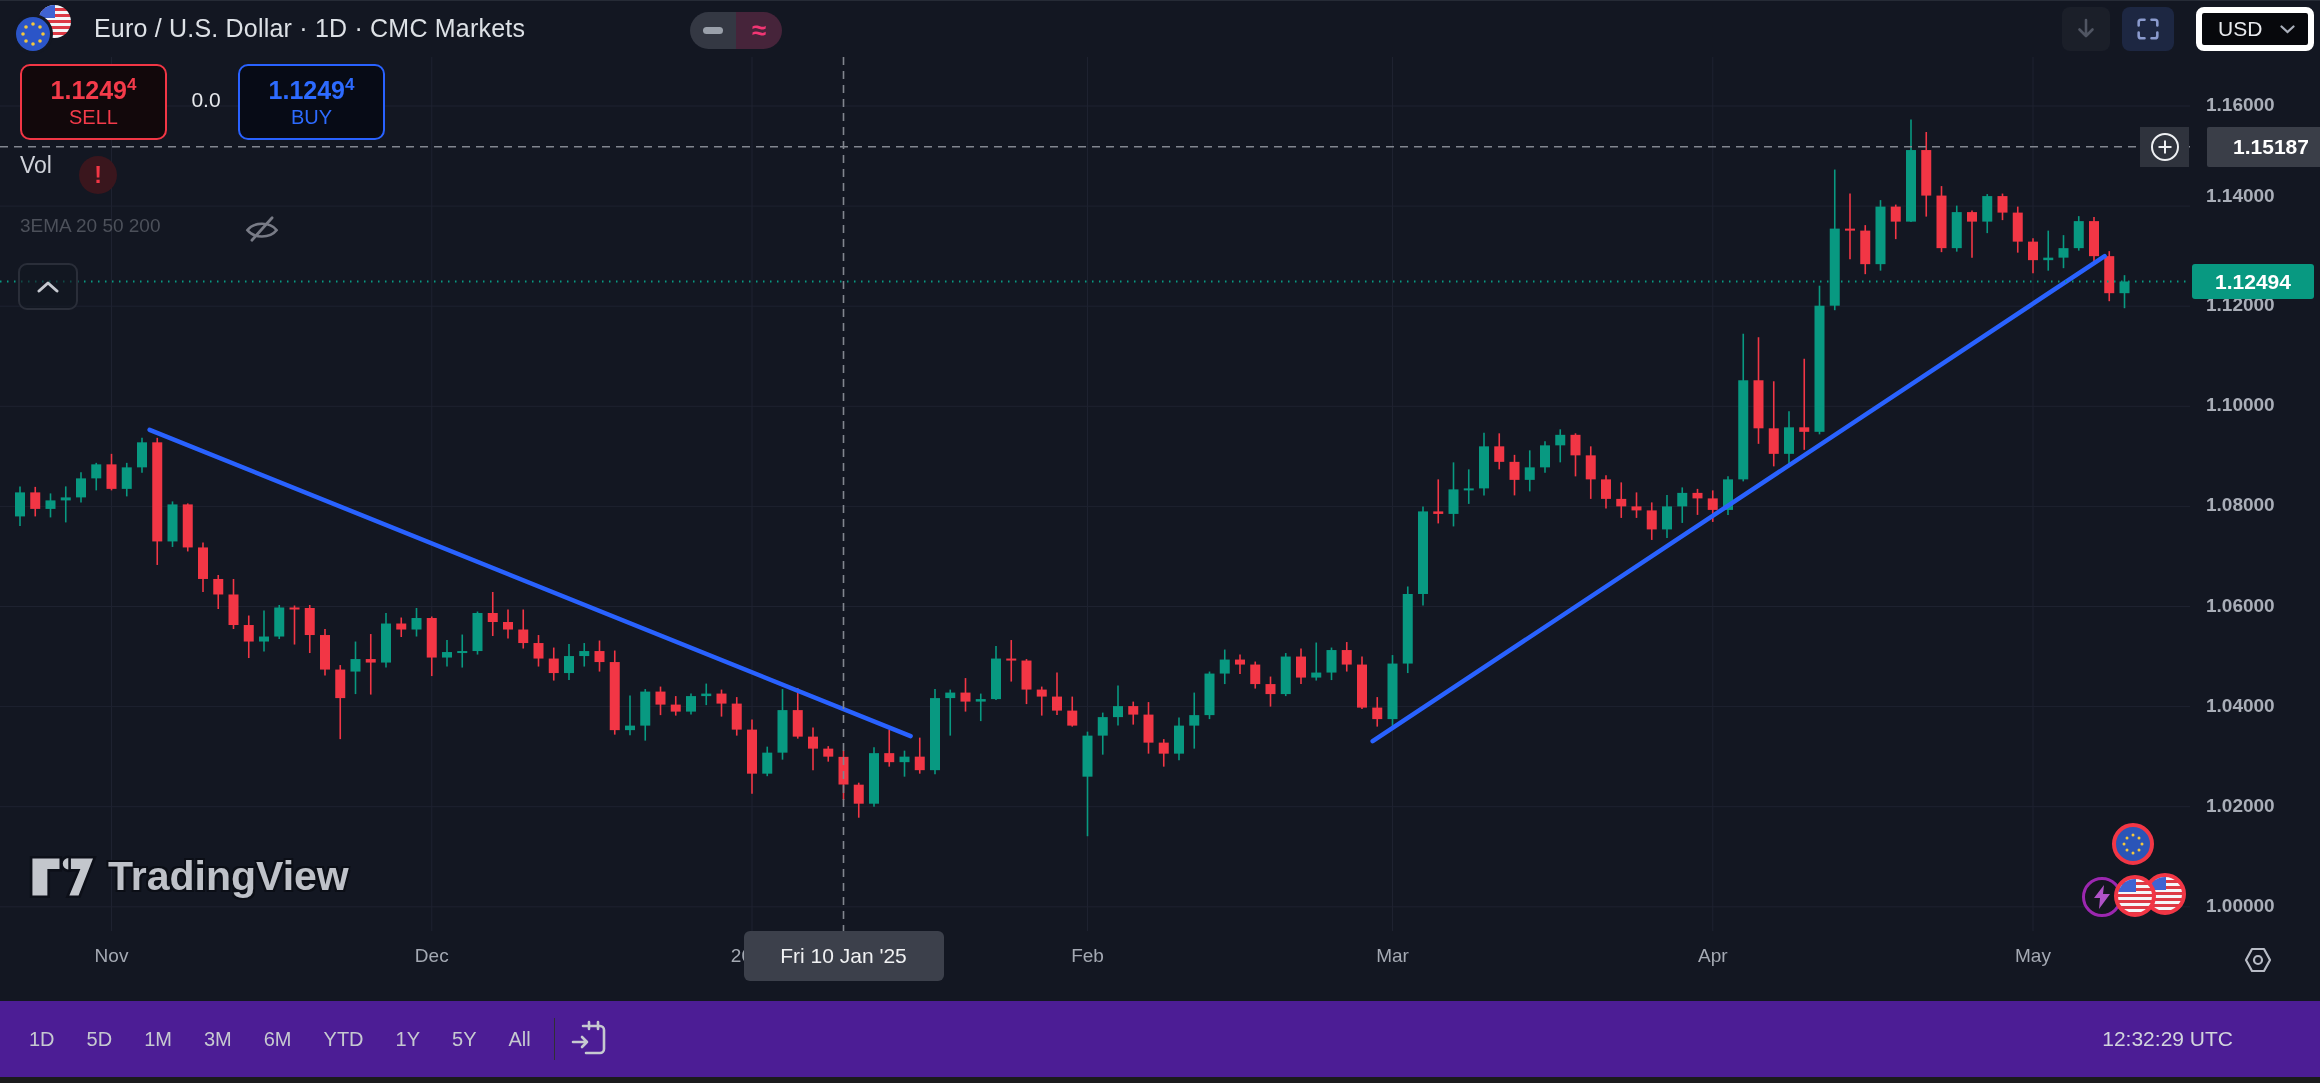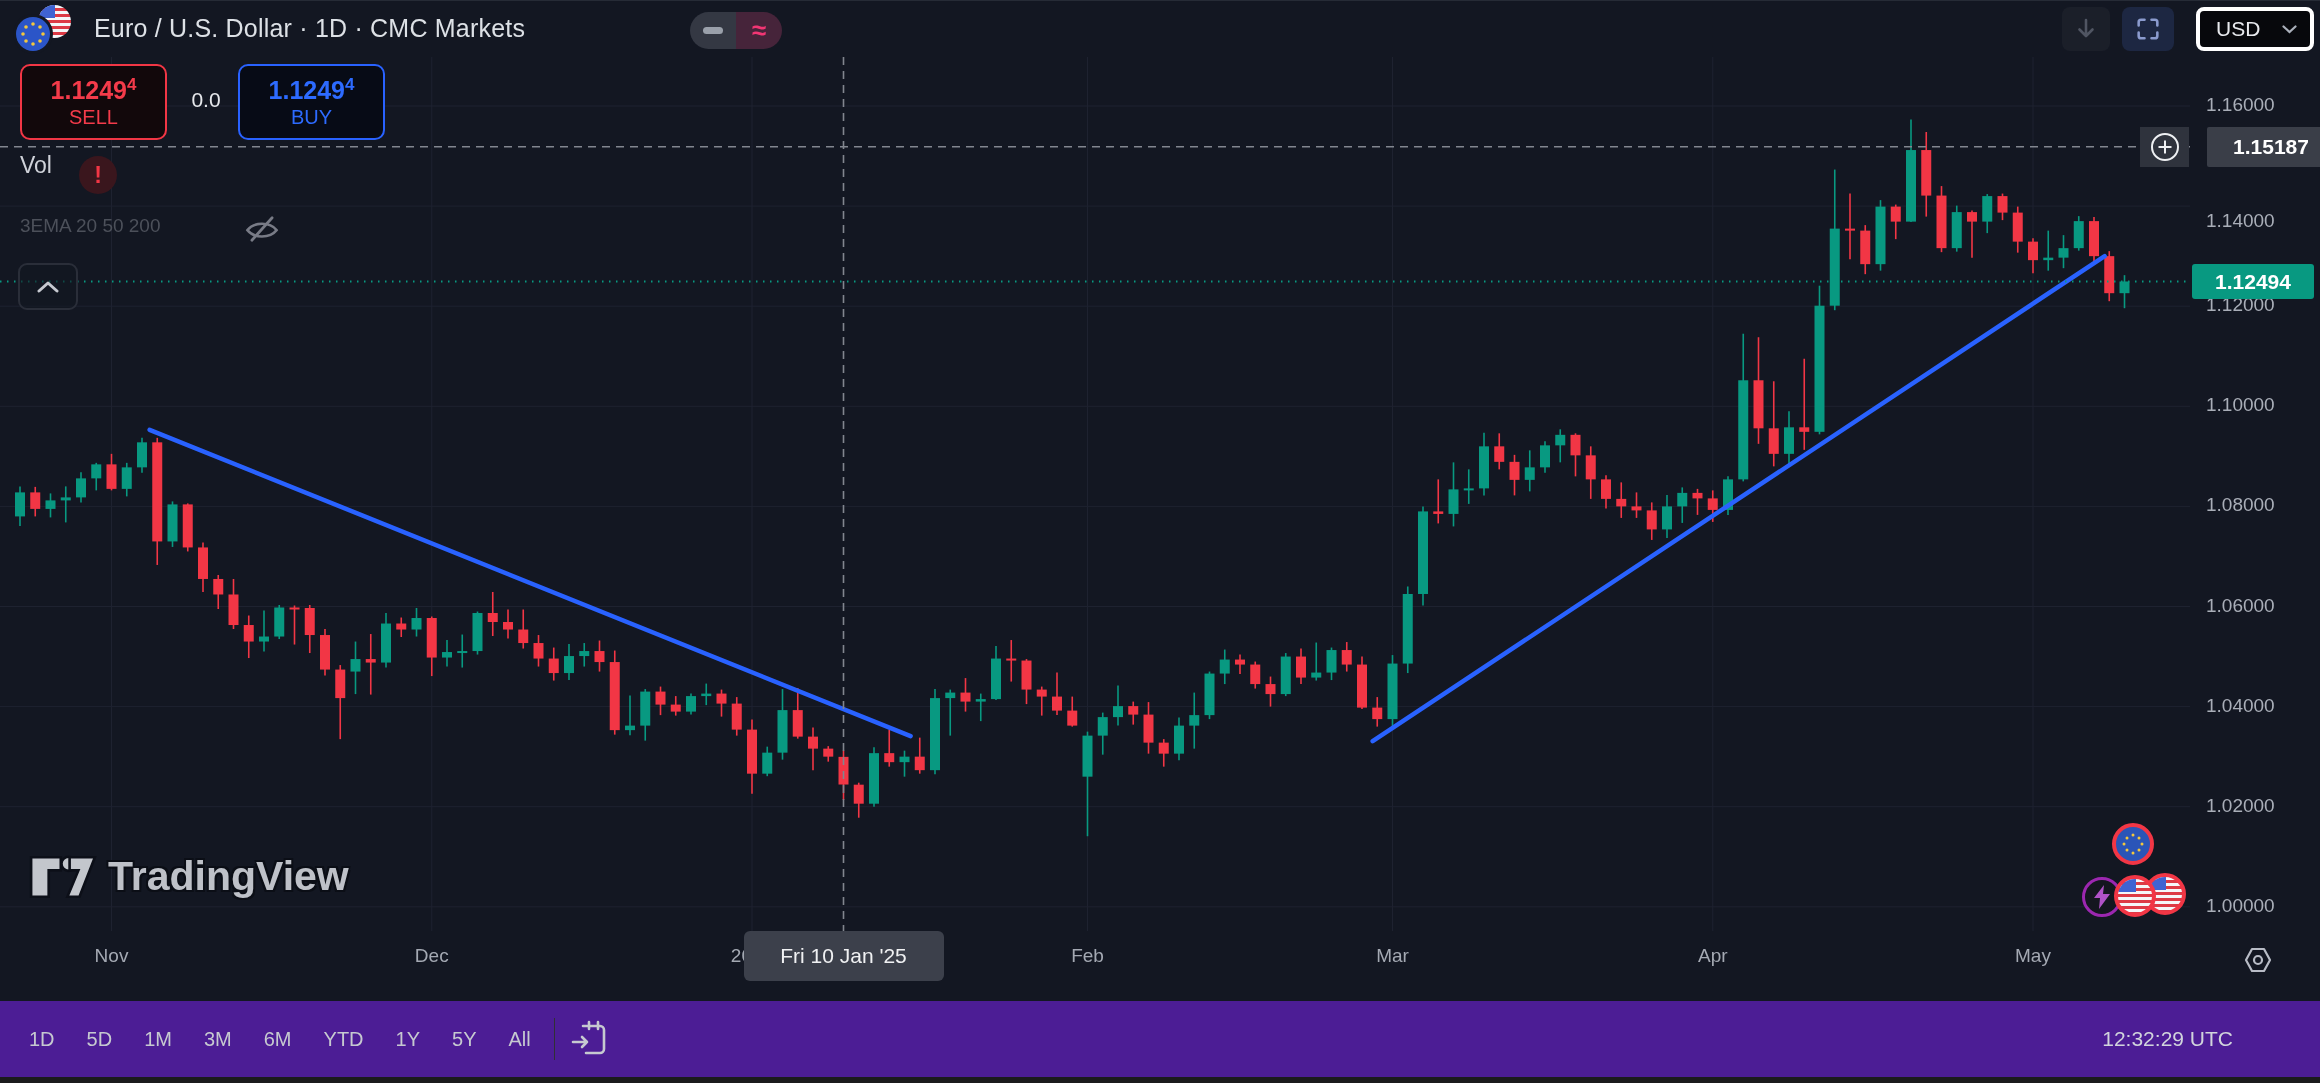--- a/index.html
+++ b/index.html
@@ -16,41 +16,41 @@
   .style-toggle{left:690px;top:11px;width:92px;height:37px;border-radius:19px;overflow:hidden;display:flex;z-index:5;}
   .style-toggle .seg1{width:46px;background:#343843;display:flex;align-items:center;justify-content:center;}
   .style-toggle .seg1 .dash{width:20px;height:7px;border-radius:4px;background:#9aa0aa;}
   .style-toggle .seg2{width:46px;background:#46243a;display:flex;align-items:center;justify-content:center;color:#f23674;font-size:26px;font-weight:bold;}
   .ohlc{left:850px;top:15px;font-size:23px;display:flex;gap:10px;z-index:5;white-space:nowrap;}
   .ohlc .lab{color:#9298a3;}
   .ohlc .val{color:#f23645;}
   .iconbtn{width:48px;height:44px;top:6px;border-radius:8px;display:flex;align-items:center;justify-content:center;z-index:5;}
   #download-btn{left:2062px;background:rgba(255,255,255,0.035);}
   #fullscreen-btn{left:2122px;width:52px;background:#1d2742;}
-  #currency-select{left:2196px;top:6px;width:118px;height:44px;border-radius:8px;border:4px solid #ffffff;background:#07080c;display:flex;align-items:center;z-index:5;box-sizing:border-box;}
+  #currency-select{left:2196px;top:6px;width:118px;height:44px;border-radius:8px;border:6px solid #ffffff;background:#07080c;display:flex;align-items:center;z-index:5;box-sizing:border-box;}
   #currency-select .cur{color:#e8eaee;font-size:21px;margin-left:16px;flex:1;}
 
   
   .trade-btn{top:63px;width:147px;height:76px;border-radius:10px;box-sizing:border-box;display:flex;flex-direction:column;align-items:center;justify-content:center;z-index:5;line-height:1.15;}
   #sell-btn{left:20px;border:2px solid #f23645;color:#f43b4a;background:#12080b;}
   #buy-btn{left:238px;border:2px solid #2962ff;color:#2d6bff;background:#070b16;}
   .trade-price{font-size:25px;font-weight:bold;}
   .trade-price sup{font-size:17px;}
   .trade-label{font-size:20px;}
   #spread{left:178px;top:87px;width:56px;text-align:center;color:#e6e8ec;font-size:21px;z-index:5;}
 
   
   #vol-label{left:20px;top:151px;font-size:23px;color:#cfd2d9;z-index:5;}
   #vol-warning{left:79px;top:155px;width:38px;height:38px;border-radius:50%;background:#3a161d;color:#f23645;font-weight:bold;font-size:23px;display:flex;align-items:center;justify-content:center;z-index:5;}
   #ema-label{left:20px;top:214px;font-size:19px;color:#4c505a;z-index:5;}
   #eye-btn{left:244px;top:210px;width:36px;height:36px;z-index:5;}
   #collapse-btn{left:18px;top:262px;width:60px;height:47px;border:2px solid #2a2e39;border-radius:9px;box-sizing:border-box;display:flex;align-items:center;justify-content:center;z-index:5;background:rgba(19,23,34,.6);}
 
   
-  .price-tick{left:2206px;font-size:19px;color:#a9aeb8;z-index:2;}
+  .price-tick{left:2206px;font-size:19px;color:#a9aeb8;z-index:2;font-weight:bold;}
   .month-label{top:944px;transform:translateX(-50%);font-size:19px;color:#a4a9b3;z-index:2;white-space:nowrap;}
   #crosshair-price-row{top:128px;left:2140px;height:40px;display:flex;gap:18px;z-index:6;}
   #plus-cell{width:49px;height:40px;background:#2f333d;display:flex;align-items:center;justify-content:center;}
   #crosshair-price-label{width:128px;height:40px;background:#3a3e48;color:#fff;font-size:21px;font-weight:bold;display:flex;align-items:center;justify-content:center;border-radius:2px;}
   #last-price-label{left:2192px;width:122px;height:35px;background:#089981;border-radius:3px;color:#fff;font-size:21px;font-weight:bold;display:flex;align-items:center;justify-content:center;z-index:5;}
   #date-tooltip{top:930px;width:200px;height:50px;background:#3c404b;border-radius:6px;color:#f0f1f3;font-size:21px;display:flex;align-items:center;justify-content:center;z-index:10;white-space:nowrap;}
   #axis-settings{left:2240px;top:941px;z-index:3;}
 
   
   #watermark{left:26px;top:852px;display:flex;align-items:center;gap:8px;z-index:2;opacity:.92;}
@@ -531,21 +531,21 @@
           <path d="M20 5 V12 M29 5 V12"></path>
           <path d="M4 25 H18 M13 20 L18 25 L13 30"></path>
         </g>
       </svg>
     </div>
     <div id="clock">12:32:29 UTC</div>
   </div>
   <div class="abs" id="bottom-strip"></div>
 
 <div class="price-tick abs" style="top: 93px;">1.16000</div>
-    <div class="price-tick abs" style="top: 209px;">1.14000</div>
+    <div class="price-tick abs" style="top: 184px;">1.14000</div>
     <div class="price-tick abs" style="top: 293.2px; text-align: center;">1.12000</div>
     <div class="price-tick abs" style="top: 393.3px;">1.10000</div>
     <div class="price-tick abs" style="top: 493.4px;">1.08000</div>
     <div class="price-tick abs" style="top: 593.5px;">1.06000</div>
     <div class="price-tick abs" style="top: 693.6px;">1.04000</div>
     <div class="price-tick abs" style="top: 793.7px;">1.02000</div>
     <div class="price-tick abs" style="top: 893.8px;">1.00000</div>
     <div class="month-label abs" style="left: 111.5px;">Nov</div>
     <div class="month-label abs" style="left: 431.75px;">Dec</div>
     <div class="month-label abs" style="left: 752px;">2025</div>

